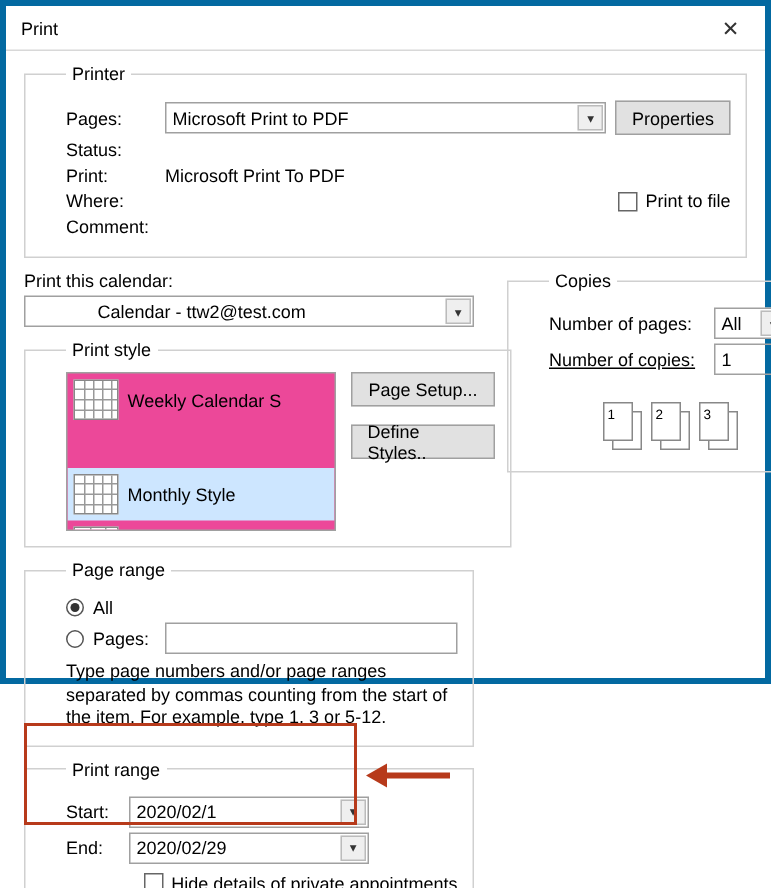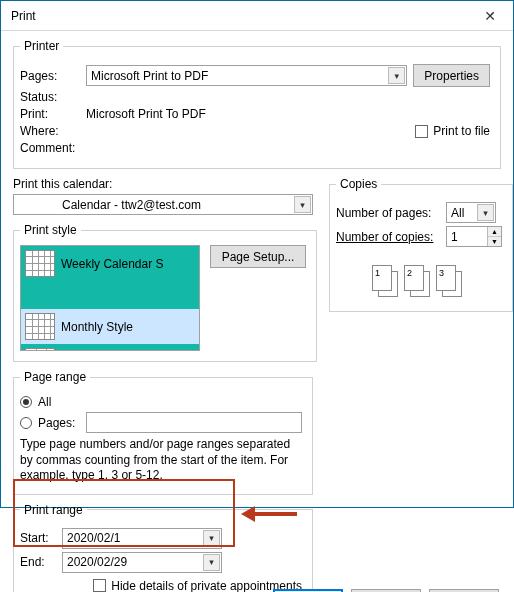--- a/index.html
+++ b/index.html
@@ -8,22 +8,22 @@
     font-family: "Segoe UI", Tahoma, sans-serif;
     font-size: 12px;
     background: #fff;
     color: #000;
     width: 514px;
     height: 592px;
     overflow: hidden;
   }
   .window {
     width: 514px;
-    height: 508px;
-    border: 1px solid #0369a1;
+    height: 456px;
+    border: 4px solid #0369a1;
     background: #fff;
     position: relative;
   }
   .titlebar {
     height: 30px;
     display: flex;
     align-items: center;
     justify-content: space-between;
     padding: 0 8px 0 10px;
     border-bottom: 1px solid #d8d8d8;
@@ -34,21 +34,21 @@
     display: flex; align-items: center; justify-content: center;
     font-size: 14px; color: #333;
   }
   .body {
     padding: 8px 12px 10px 12px;
     position: relative;
   }
   fieldset {
     border: 1px solid #d0d0d0;
     margin: 0 0 8px 0;
-    padding: 8px 10px 10px 6px;
+    padding: 8px 10px 10px 27px;
     position: relative;
   }
   legend {
     font-size: 12px;
     padding: 0 4px;
     color: #000;
   }
   .row { display: flex; align-items: center; margin: 3px 0; gap: 6px; }
   .label { width: 60px; }
   .select, .combo, .input-text {
@@ -97,21 +97,21 @@
   .radio .dot { width: 6px; height: 6px; background: #333; border-radius: 50%; }
   .twocol { display: flex; gap: 12px; align-items: flex-start; }
   .leftcol { width: 310px; }
   .rightcol { flex: 1; }
 
   .stylelist {
     border: 1px solid #a0a0a0;
     width: 180px;
     height: 106px;
     overflow: hidden;
-    background: #14b8a6;
+    background: #ec4899;
   }
   .style-item {
     display: flex; align-items: center;
     height: 35px;
     padding: 0 4px;
     gap: 6px;
     font-size: 12px;
     white-space: nowrap;
   }
   .style-item.selected { background: #cde6ff; margin-top: 28px; }
@@ -273,20 +273,21 @@
               <div class="style-item">
                 <span class="style-icon trifold">
                   <span class="gridline v1"></span>
                     <span class="gridline v2"></span>
                 </span>
                 <span>Tri-fold Style</span>
               </div>
             </div>
             <div style="display:flex; flex-direction:column; gap:12px;">
               <div class="btn" style="width:96px;">Page Setup...</div>
+              <div class="btn" style="width:96px;">Define Styles..</div>
             </div>
           </div>
         </fieldset>
 
         <fieldset style="width:300px;">
           <legend>Page range</legend>
           <div class="row">
             <span class="radio">
                 <span class="dot"></span>
               </span>

